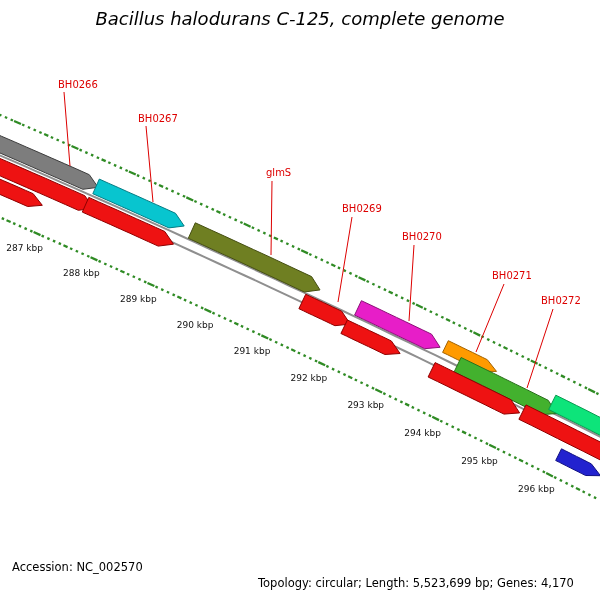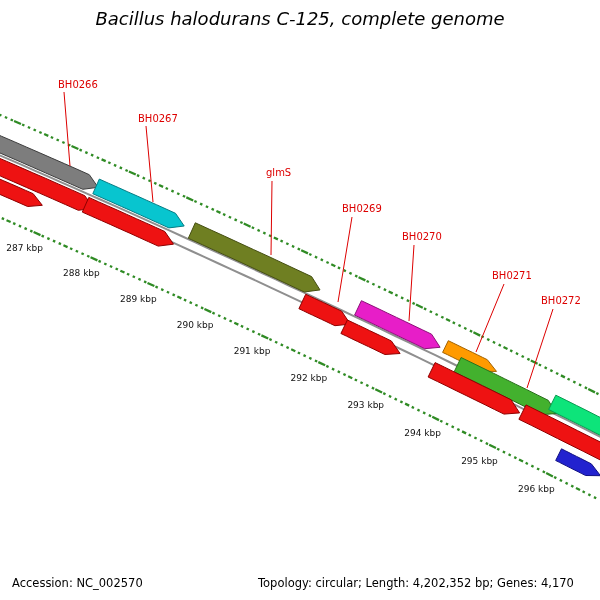--- a/index.html
+++ b/index.html
@@ -2,21 +2,21 @@
 <html><head>
 <meta charset="utf-8">
 <style>
   html,body{margin:0;padding:0;background:#ffffff;}
   body{width:600px;height:600px;position:relative;overflow:hidden;
        font-family:"DejaVu Sans","Liberation Sans",sans-serif;}
   #page-title{position:absolute;top:8px;left:0;width:600px;text-align:center;
       font-style:italic;font-size:18px;color:#000;}
   #genome-svg{position:absolute;left:0;top:0;overflow:hidden;}
   #footer{position:absolute;left:0;bottom:10px;width:600px;font-size:11.5px;color:#000;}
-  #footer .acc{position:absolute;left:12px;bottom:0;white-space:nowrap;}
+  #footer .acc{position:absolute;left:12px;bottom:16px;white-space:nowrap;}
   #footer .sum{position:absolute;left:258px;bottom:0;white-space:nowrap;}
   svg{overflow:hidden;}
 </style>
 </head>
 <body>
 
 <div id="page-title">Bacillus halodurans C-125, complete genome</div>
 
 <svg id="genome-svg" width="600" height="600" viewBox="0 0 600 600">
     <g>
@@ -289,14 +289,14 @@
       <text x="402" y="240" font-size="10" fill="#dd0000">BH0270</text>
       <line x1="504" y1="284" x2="476" y2="352" stroke="#dd0000" stroke-width="1"></line>
       <text x="492" y="279" font-size="10" fill="#dd0000">BH0271</text>
       <line x1="553" y1="309" x2="527" y2="388" stroke="#dd0000" stroke-width="1"></line>
       <text x="541" y="304" font-size="10" fill="#dd0000">BH0272</text>
     </g>
   </svg>
 
 <div id="footer">
   <span class="acc">Accession: NC_002570</span>
-  <span class="sum">Topology: circular; Length: 4,202,352 bp; Genes: 4,170</span>
+  <span class="sum">Topology: circular; Length: 5,523,699 bp; Genes: 4,170</span>
 </div>
 
 </body></html>

